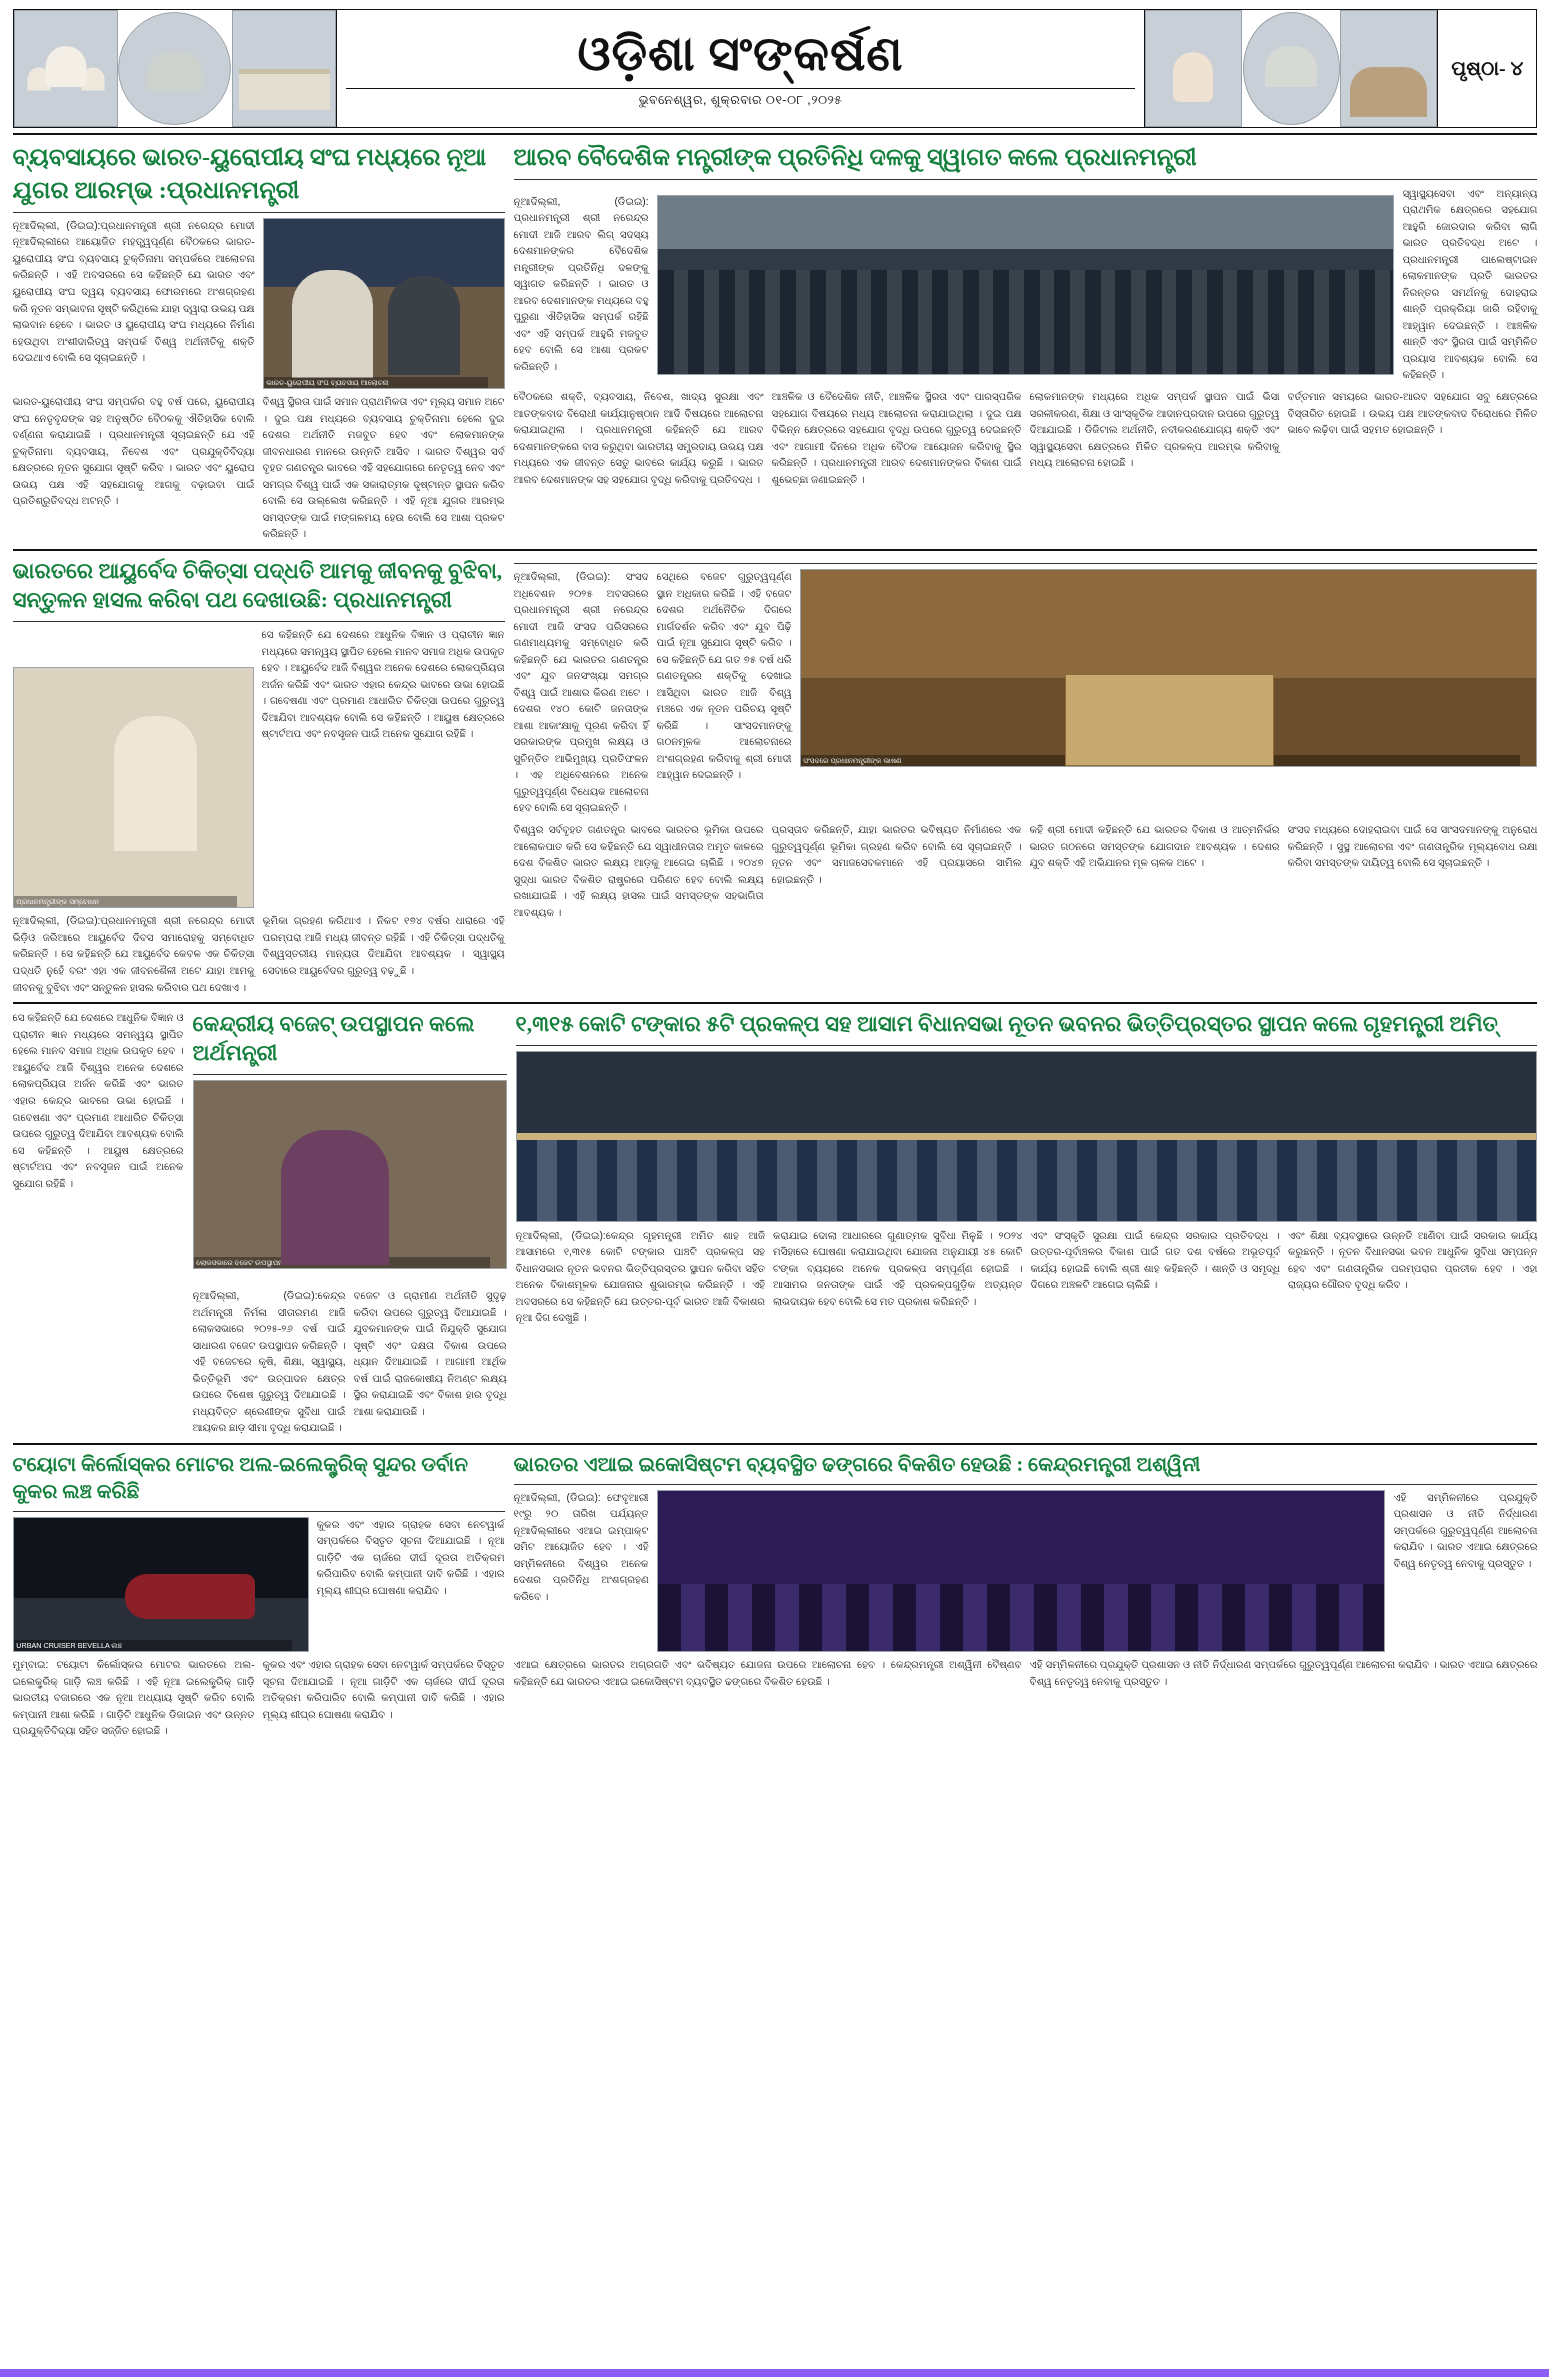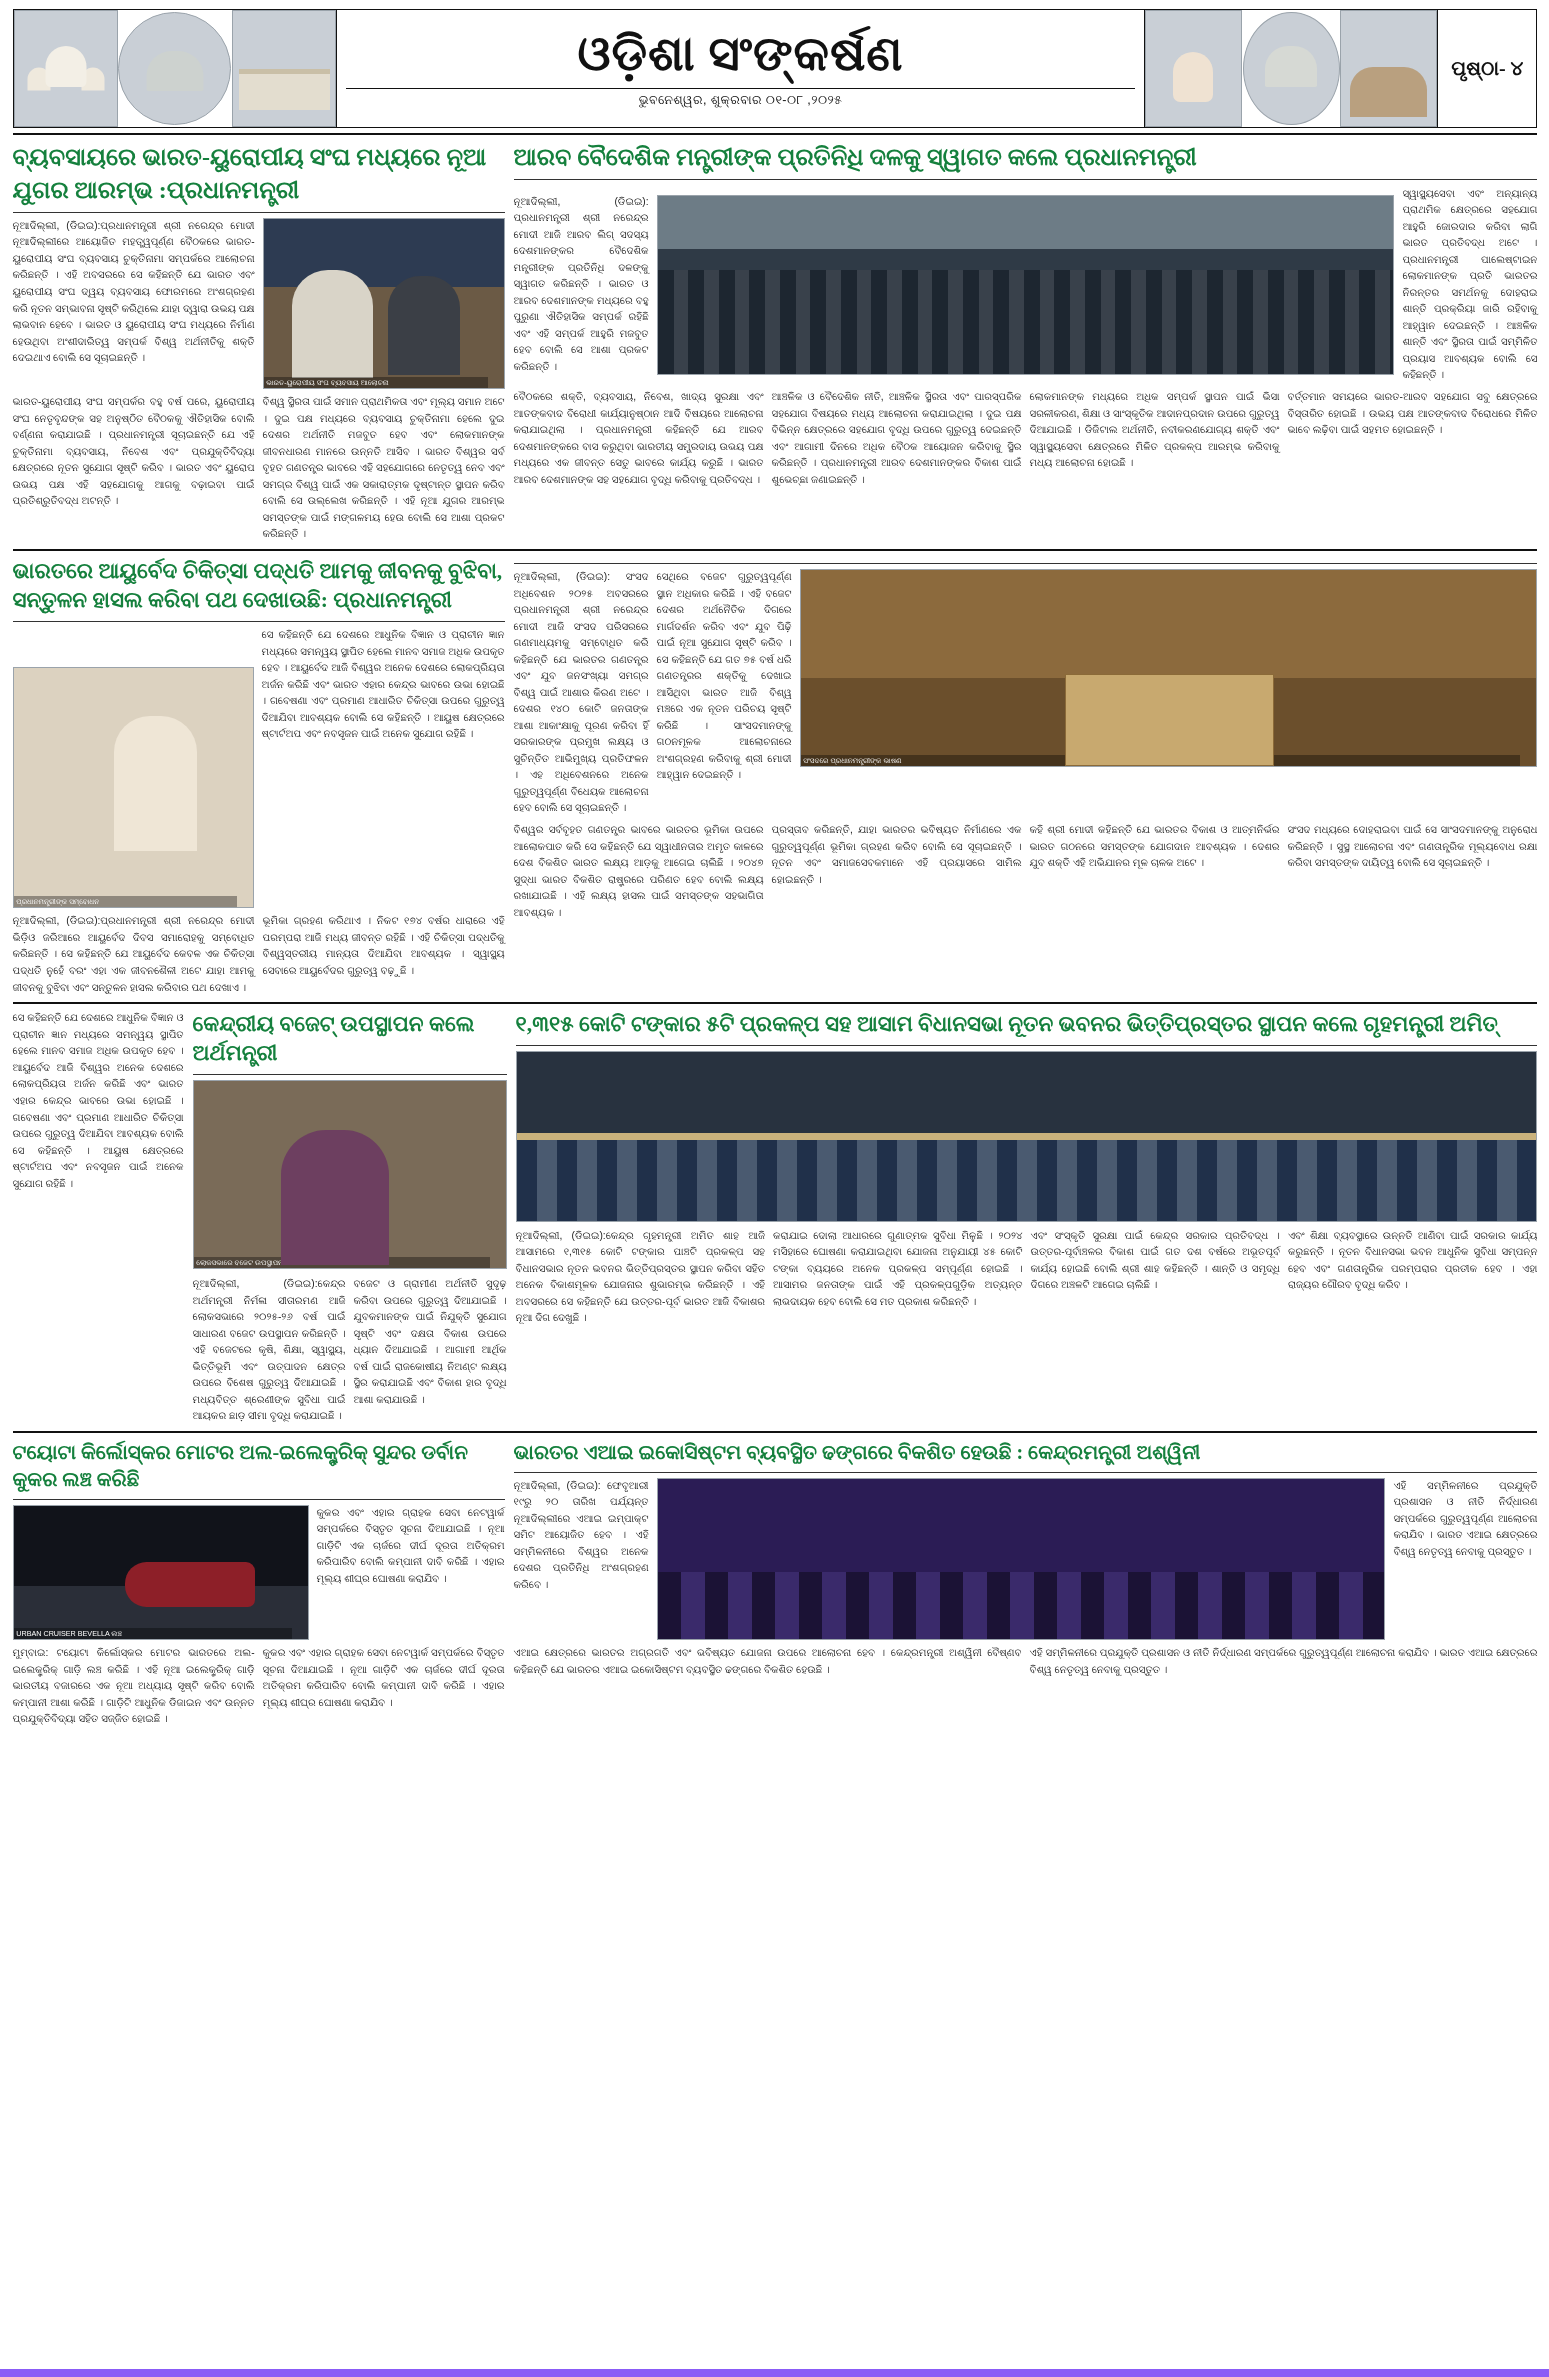--- a/index.html
+++ b/index.html
@@ -332,21 +332,21 @@
 
   <div style="display:flex; gap:9px;">
     <div style="width:171px;" class="body-col">ସେ କହିଛନ୍ତି ଯେ ଦେଶରେ ଆଧୁନିକ ବିଜ୍ଞାନ ଓ ପ୍ରାଚୀନ ଜ୍ଞାନ ମଧ୍ୟରେ ସମନ୍ୱୟ ସ୍ଥାପିତ ହେଲେ ମାନବ ସମାଜ ଅଧିକ ଉପକୃତ ହେବ । ଆୟୁର୍ବେଦ ଆଜି ବିଶ୍ୱର ଅନେକ ଦେଶରେ ଲୋକପ୍ରିୟତା ଅର୍ଜନ କରିଛି ଏବଂ ଭାରତ ଏହାର କେନ୍ଦ୍ର ଭାବରେ ଉଭା ହୋଇଛି । ଗବେଷଣା ଏବଂ ପ୍ରମାଣ ଆଧାରିତ ଚିକିତ୍ସା ଉପରେ ଗୁରୁତ୍ୱ ଦିଆଯିବା ଆବଶ୍ୟକ ବୋଲି ସେ କହିଛନ୍ତି । ଆୟୁଷ କ୍ଷେତ୍ରରେ ଷ୍ଟାର୍ଟଅପ ଏବଂ ନବସୃଜନ ପାଇଁ ଅନେକ ସୁଯୋଗ ରହିଛି ।</div>
 
     <div style="width:314px;">
       <div class="hl hl-lg">କେନ୍ଦ୍ରୀୟ ବଜେଟ୍ ଉପସ୍ଥାପନ କଲେ ଅର୍ଥମନ୍ତ୍ରୀ</div>
       <div class="hr-thin"></div>
       <div class="photo scene-parl" style="height:189px;">
         <div class="cap">ଲୋକସଭାରେ ବଜେଟ ଉପସ୍ଥାପନ</div>
       </div>
-      <div class="cols2" style="margin-top:7px;">
+      <div class="cols2" style="margin-top:19px;">
         <div class="col body-col">ନୂଆଦିଲ୍ଲୀ, (ଡିଇଇ):କେନ୍ଦ୍ର ଅର୍ଥମନ୍ତ୍ରୀ ନିର୍ମଳା ସୀତାରମଣ ଆଜି ଲୋକସଭାରେ ୨୦୨୫-୨୬ ବର୍ଷ ପାଇଁ ସାଧାରଣ ବଜେଟ ଉପସ୍ଥାପନ କରିଛନ୍ତି । ଏହି ବଜେଟରେ କୃଷି, ଶିକ୍ଷା, ସ୍ୱାସ୍ଥ୍ୟ, ଭିତ୍ତିଭୂମି ଏବଂ ଉତ୍ପାଦନ କ୍ଷେତ୍ର ଉପରେ ବିଶେଷ ଗୁରୁତ୍ୱ ଦିଆଯାଇଛି । ମଧ୍ୟବିତ୍ତ ଶ୍ରେଣୀଙ୍କ ସୁବିଧା ପାଇଁ ଆୟକର ଛାଡ଼ ସୀମା ବୃଦ୍ଧି କରାଯାଇଛି ।</div>
         <div class="col body-col">ବଜେଟ ଓ ଗ୍ରାମୀଣ ଅର୍ଥନୀତି ସୁଦୃଢ଼ କରିବା ଉପରେ ଗୁରୁତ୍ୱ ଦିଆଯାଇଛି । ଯୁବକମାନଙ୍କ ପାଇଁ ନିଯୁକ୍ତି ସୁଯୋଗ ସୃଷ୍ଟି ଏବଂ ଦକ୍ଷତା ବିକାଶ ଉପରେ ଧ୍ୟାନ ଦିଆଯାଇଛି । ଆଗାମୀ ଆର୍ଥିକ ବର୍ଷ ପାଇଁ ରାଜକୋଷୀୟ ନିଅଣ୍ଟ ଲକ୍ଷ୍ୟ ସ୍ଥିର କରାଯାଇଛି ଏବଂ ବିକାଶ ହାର ବୃଦ୍ଧି ଆଶା କରାଯାଉଛି ।</div>
       </div>
     </div>
 
     <div style="flex:1;">
       <div class="hl hl-lg">୧,୩୧୫ କୋଟି ଟଙ୍କାର ୫ଟି ପ୍ରକଳ୍ପ ସହ ଆସାମ ବିଧାନସଭା ନୂତନ ଭବନର ଭିତ୍ତିପ୍ରସ୍ତର ସ୍ଥାପନ କଲେ ଗୃହମନ୍ତ୍ରୀ ଅମିତ୍</div>
       <div class="hr-thin"></div>
       <div class="photo scene-stage" style="height:171px;">
         <div class="cap">ଭିତ୍ତିପ୍ରସ୍ତର ସ୍ଥାପନ ସମାରୋହ</div>

